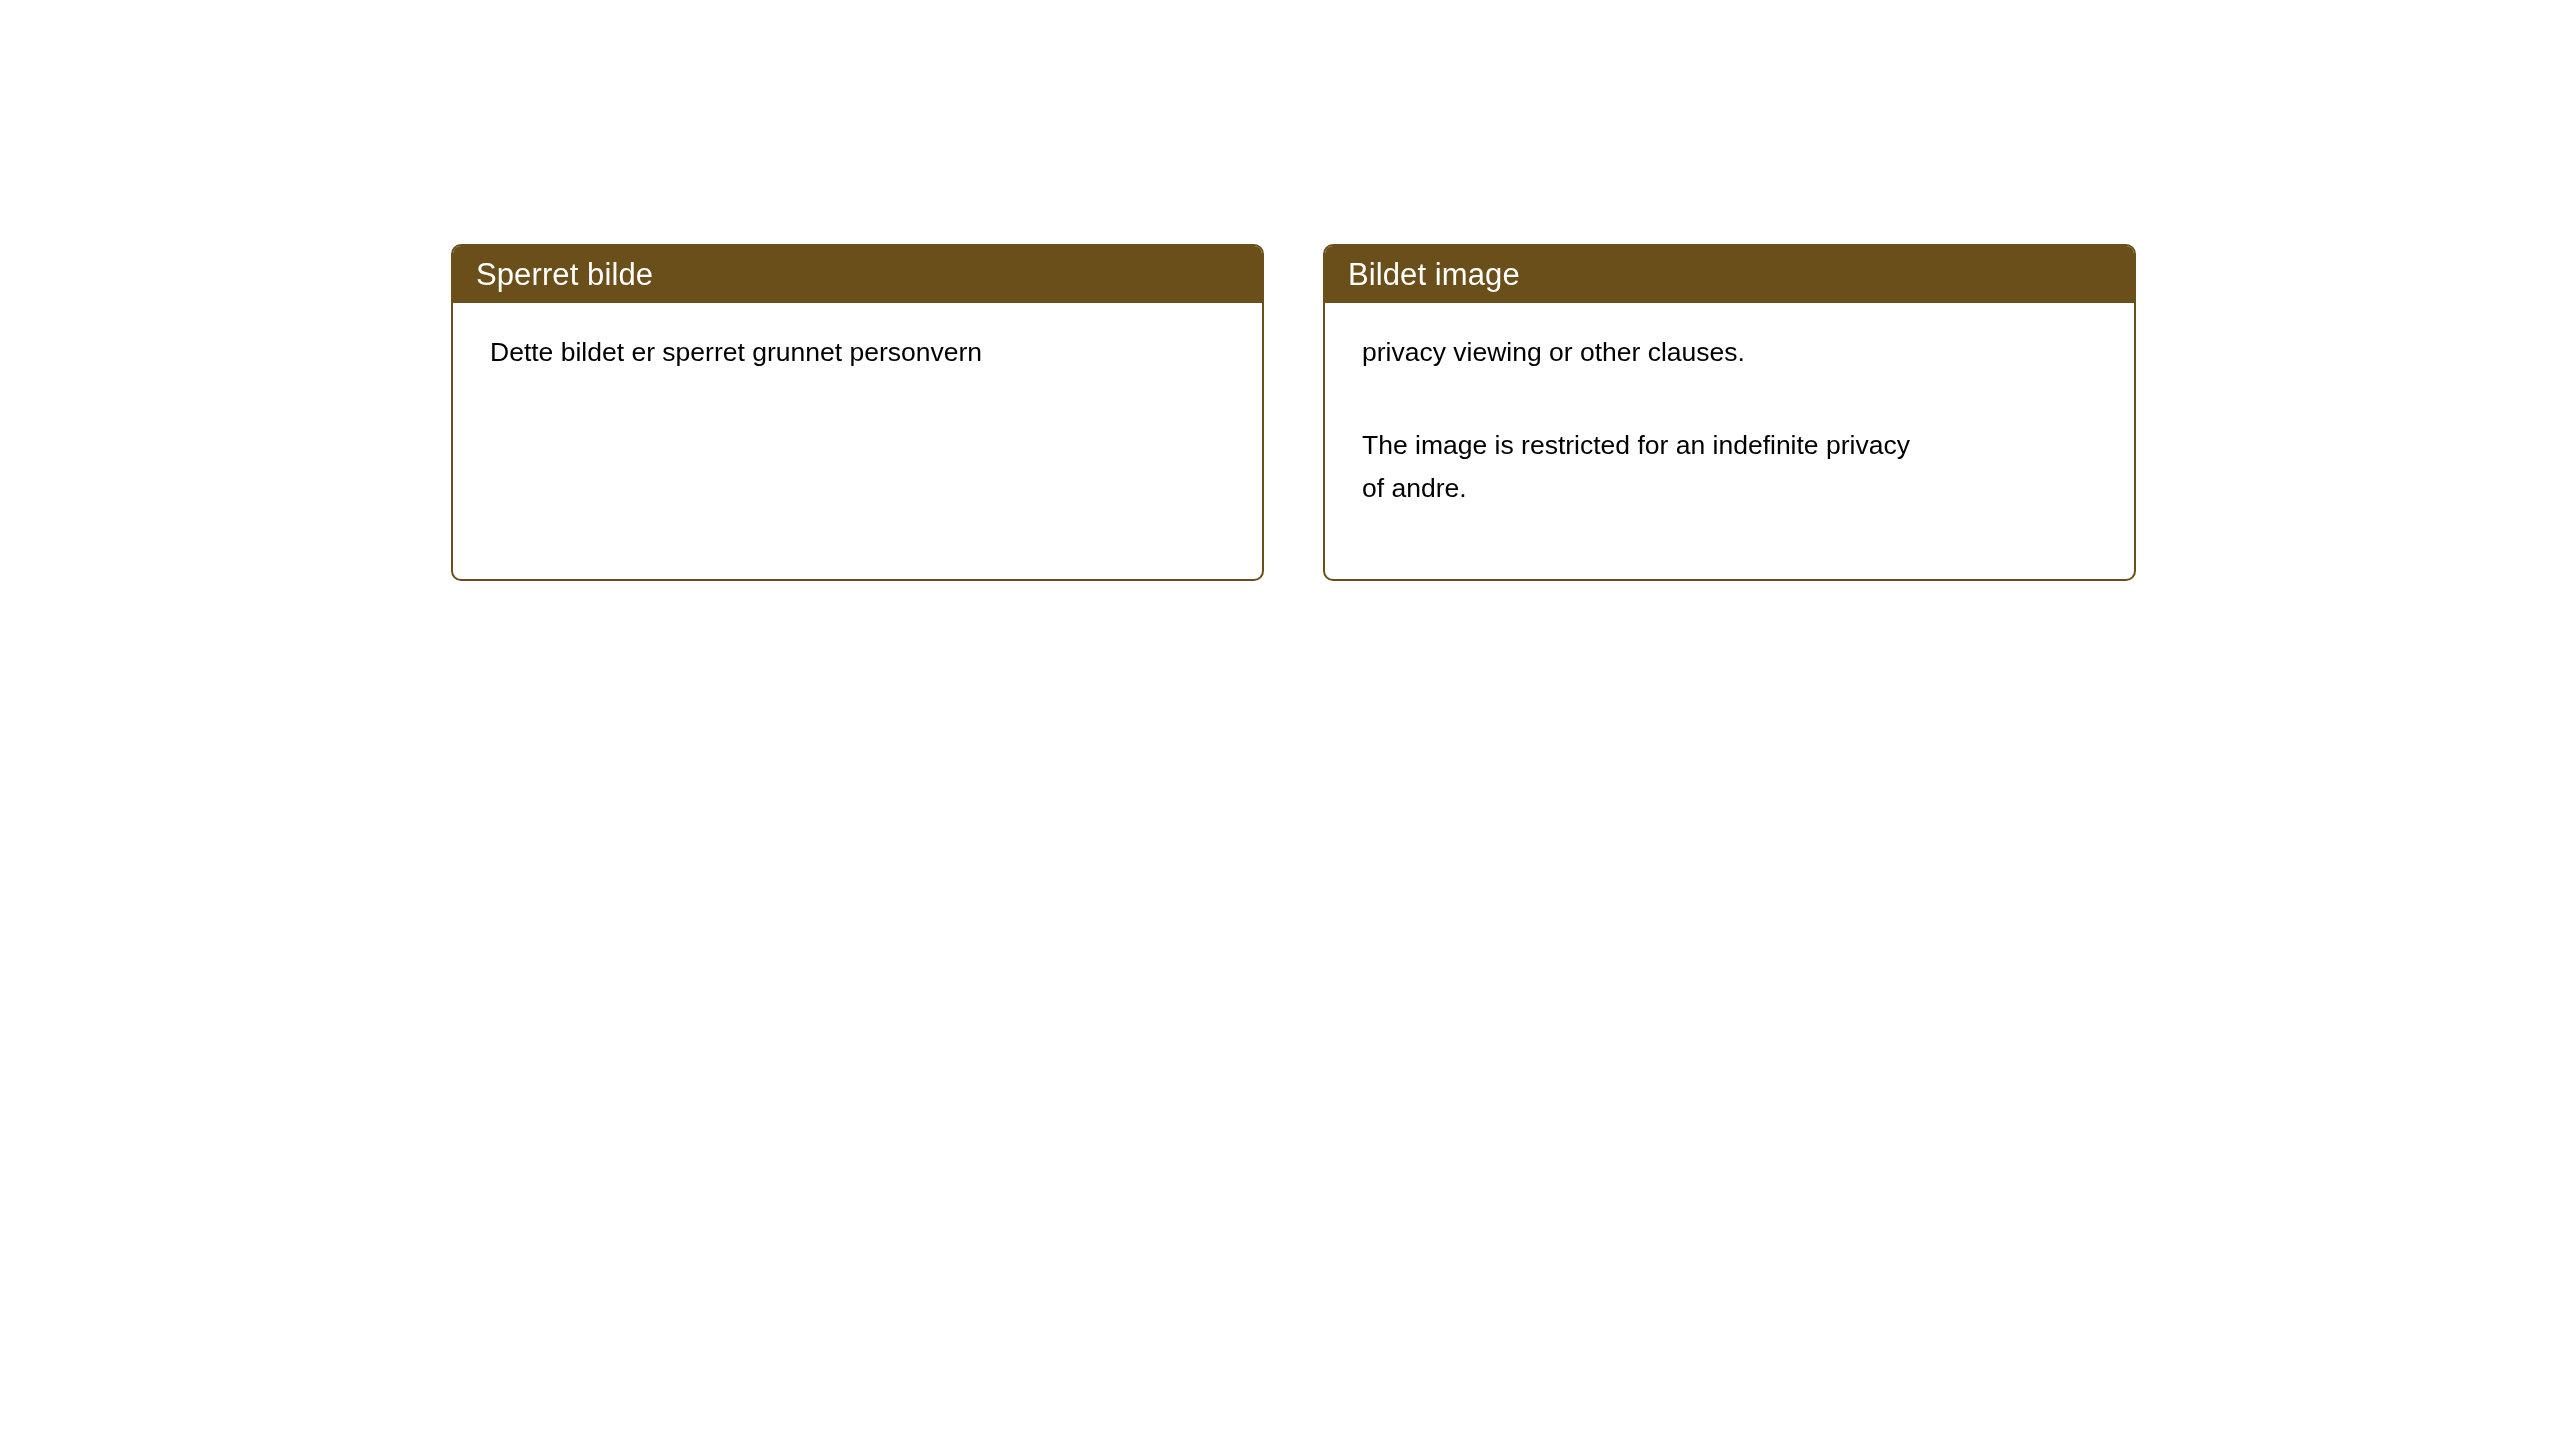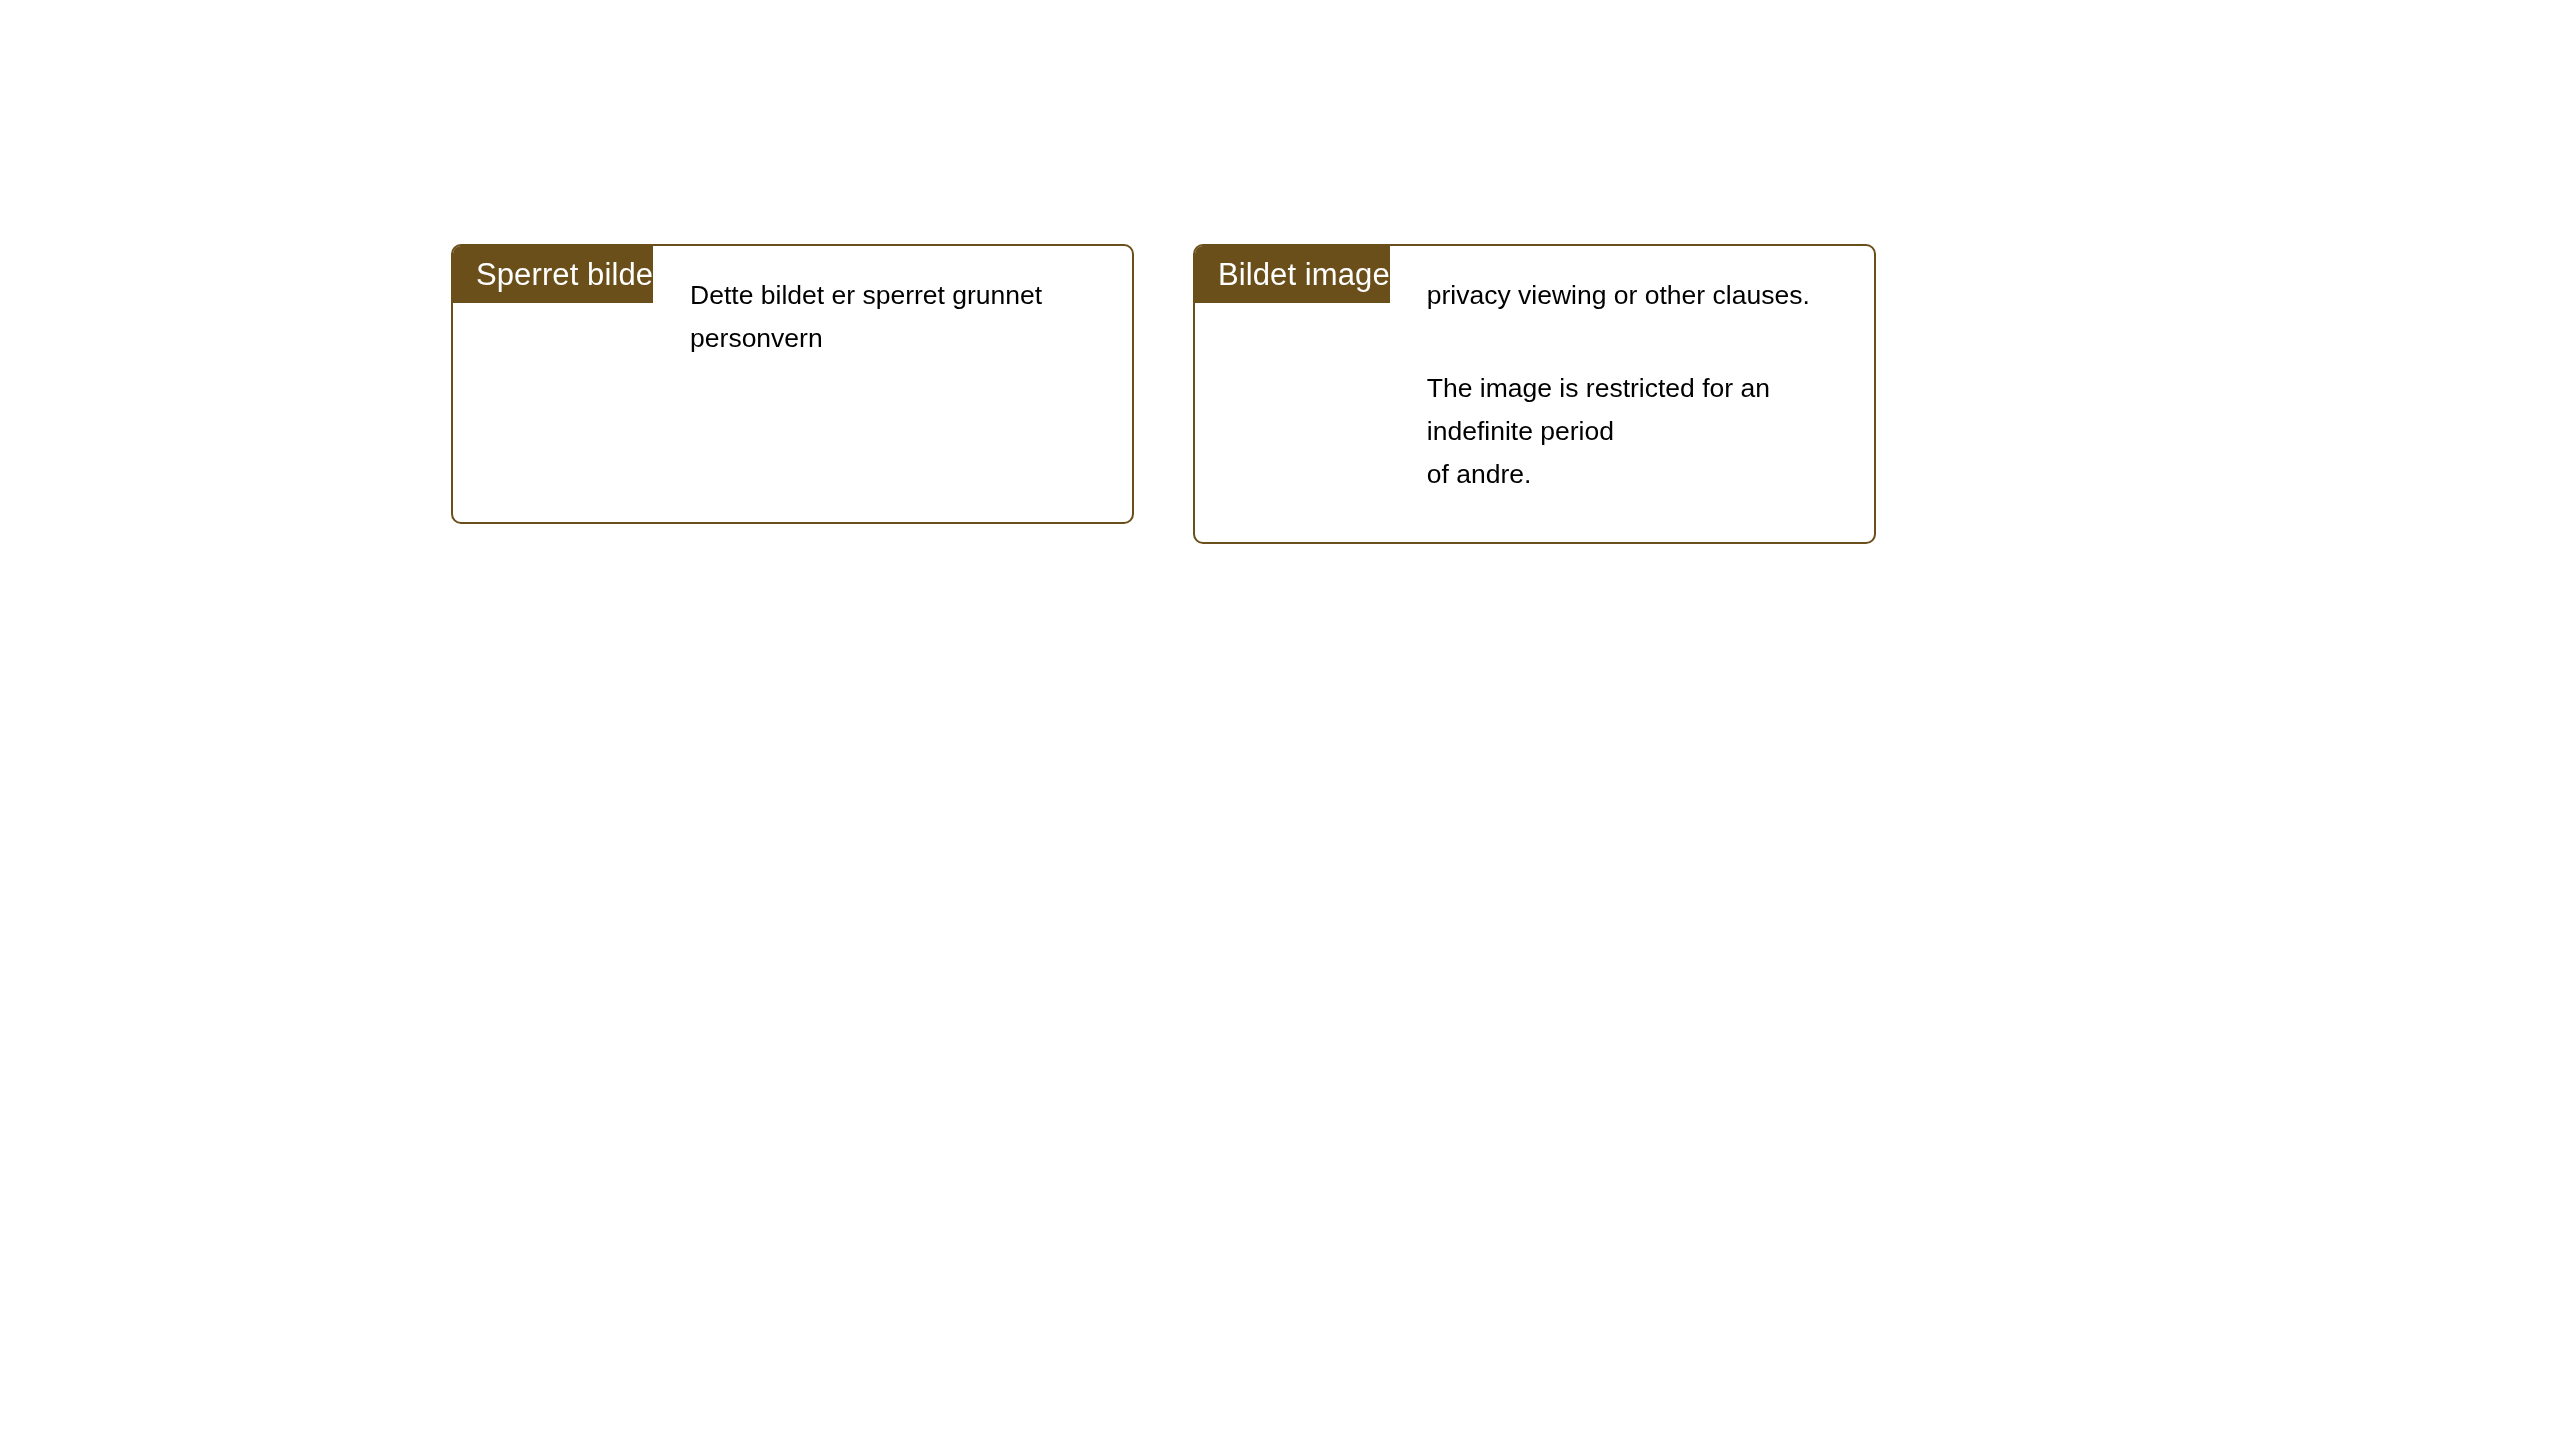--- a/index.html
+++ b/index.html
@@ -20,27 +20,28 @@
     position: absolute;
     left: 451px;
     top: 244px;
     display: flex;
     flex-direction: row;
     align-items: flex-start;
     gap: 59px;
   }
 
   .notice-card {
-    width: 683px;
+    width: 813px;
     box-sizing: border-box;
     background: #ffffff;
     border: 2px solid #6b4f1a;
     border-radius: 10px;
     overflow: hidden;
     display: flex;
+    flex-direction: column;
   }
 
   .card-header {
     background: #6b4f1a;
     color: #ffffff;
     height: 57px;
     display: flex;
     align-items: center;
     padding: 0 0 0 23px;
     box-sizing: border-box;
@@ -101,19 +102,19 @@
 
   <section class="notice-card card-2">
     <div class="card-header">
       <h2 class="card-title">Bildet image</h2>
     </div>
     <div class="card-body">
       <p class="card-paragraph">
         <span class="line">privacy viewing or other clauses.</span>
       </p>
       <p class="card-paragraph">
-        <span class="line">The image is restricted for an indefinite period</span>
+        <span class="line">The image is restricted for an indefinite privacy</span>
         <span class="line">of andre.</span>
       </p>
     </div>
   </section>
 
 </div>
 
 </body></html>

